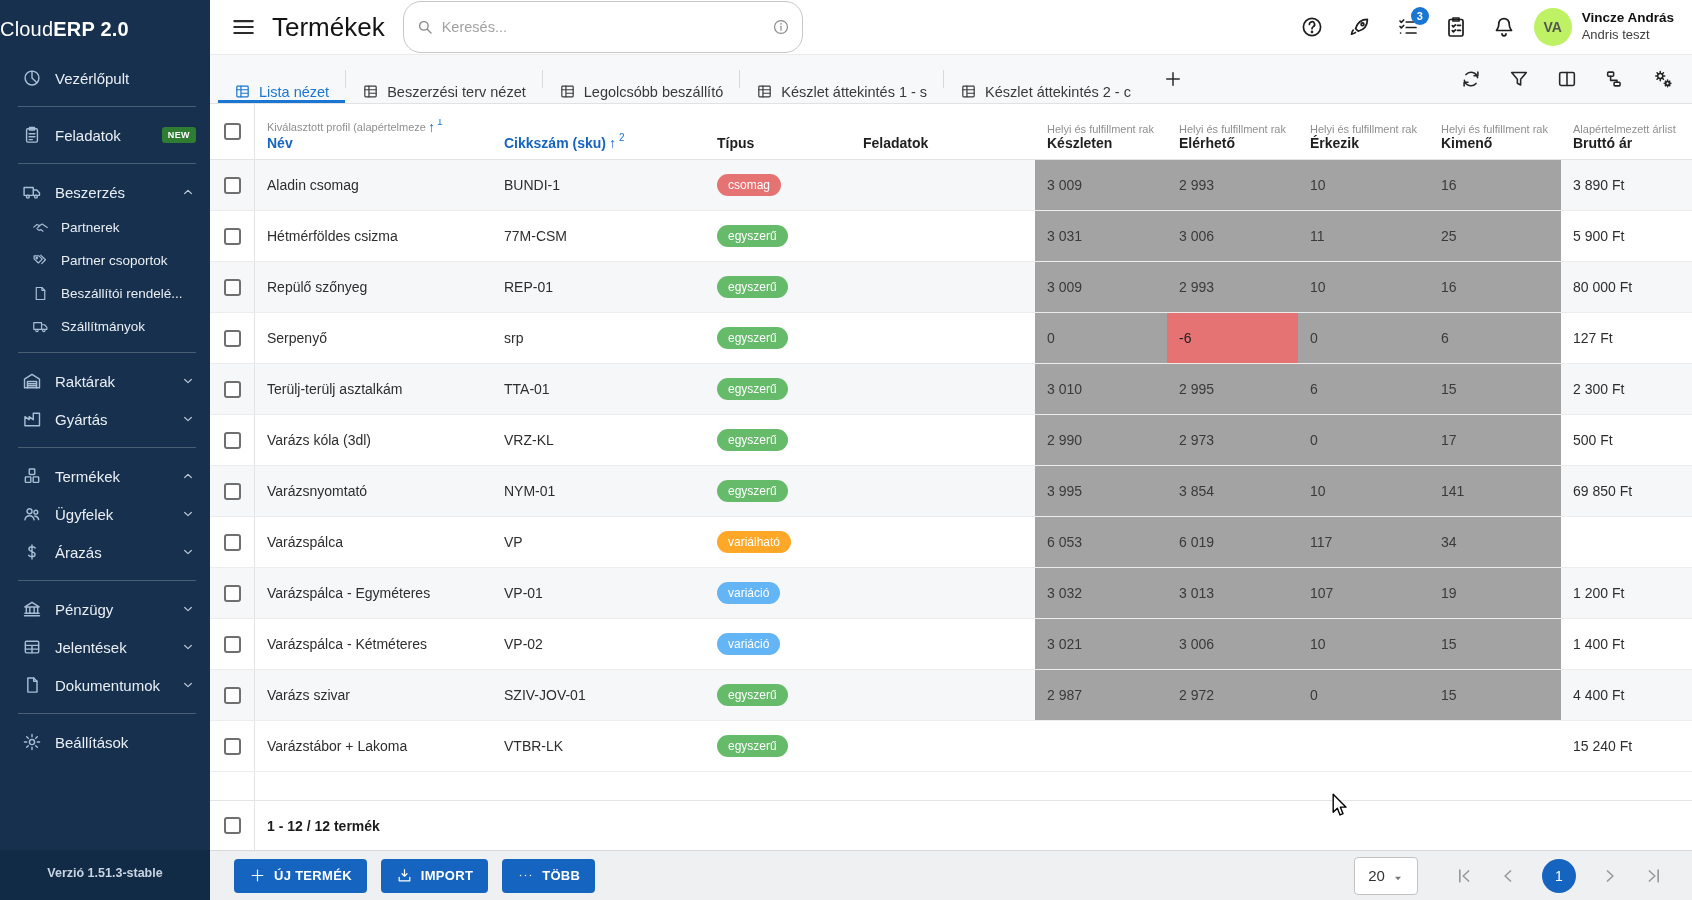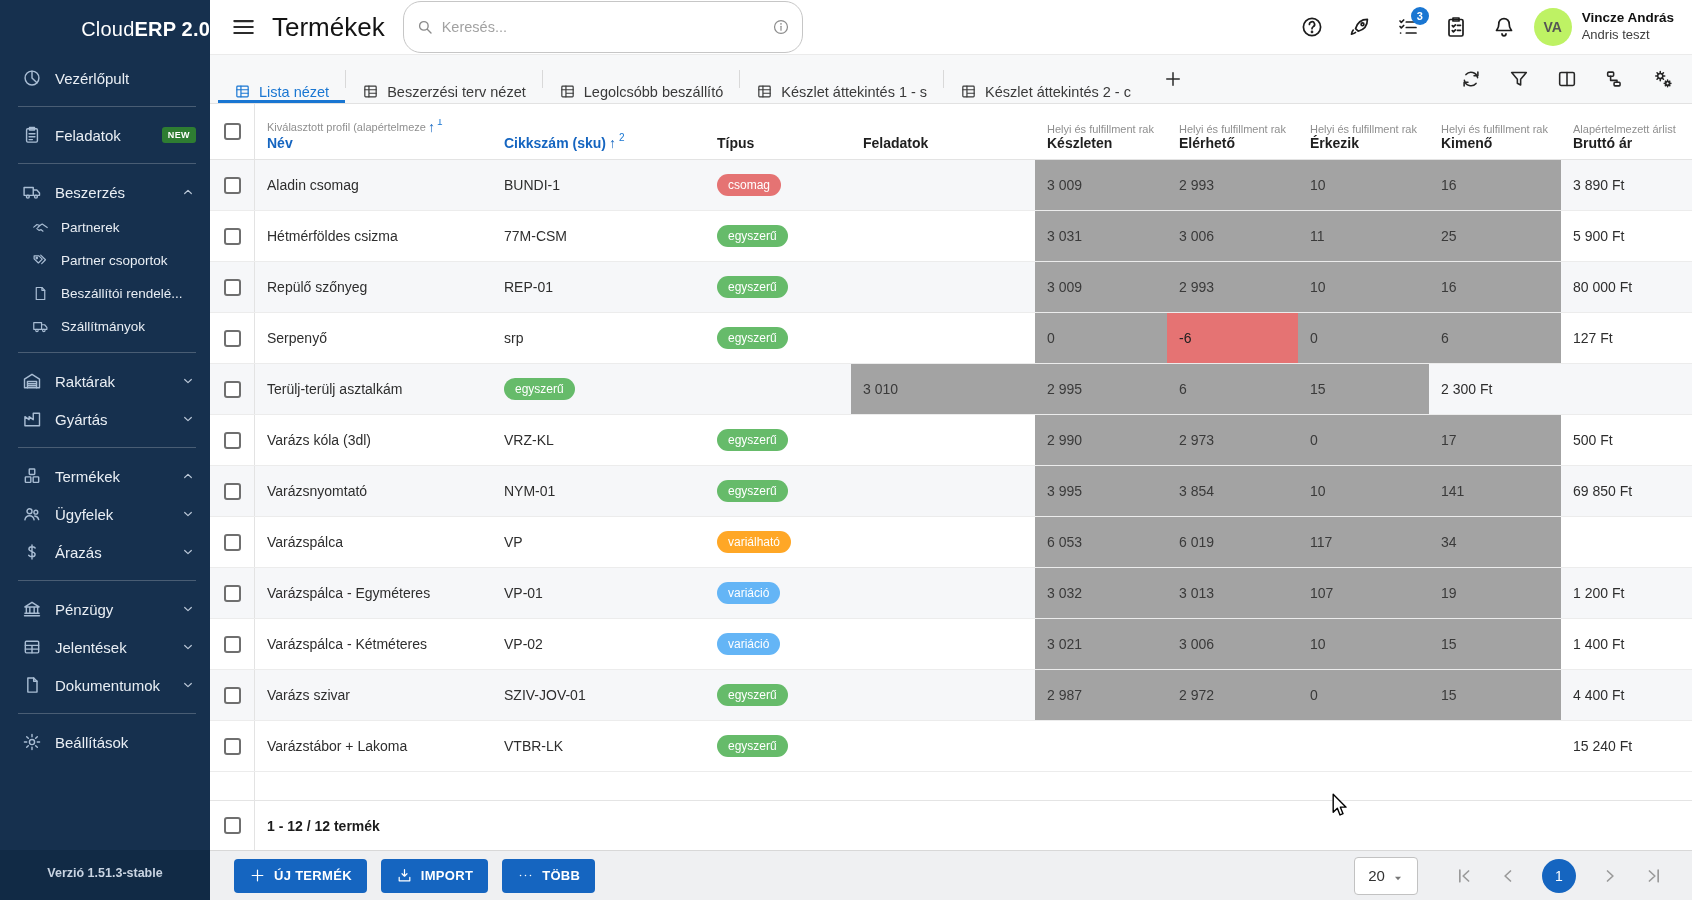--- a/index.html
+++ b/index.html
@@ -2,21 +2,21 @@
 <html><head>
 <meta charset="utf-8">
 <style>
   * { margin:0; padding:0; box-sizing:border-box; }
   html,body { width:1692px; height:900px; overflow:hidden; }
   body { font-family:"Liberation Sans", sans-serif; background:#fff; color:#212121; }
   .app { display:flex; width:1692px; height:900px; position:relative; }
 
   
   .sidebar { width:210px; min-width:210px; height:900px; background:#16304e; color:#e9eef4; display:flex; flex-direction:column; position:relative; }
-  .brand { text-align:right; font-size:20px; padding:18px 0 12px; color:#fff; letter-spacing:.2px; }
+  .brand { text-align:left; font-size:20px; padding:18px 0 12px; color:#fff; letter-spacing:.2px; }
   .brand b { font-weight:700; }
   .side-nav { flex:1; overflow:hidden; padding-top:6px; }
   .nav-item { display:flex; align-items:center; gap:13px; padding:9px 14px 9px 22px; font-size:15px; cursor:pointer; white-space:nowrap; }
   .nav-item.sub { padding:8px 14px 8px 32px; font-size:13.5px; gap:12px; }
   .nav-item .nicon { width:20px; height:20px; color:#a9bdd4; flex:0 0 20px; }
   .nav-item.sub .nicon { width:17px; height:17px; flex:0 0 17px; }
   .nav-item .nicon svg { width:100%; height:100%; display:block; }
   .nav-item .chev { margin-left:auto; width:16px; height:16px; color:#bcc9d9; }
   .nav-item .chev svg { width:16px; height:16px; display:block; }
   .nav-divider { height:1px; background:rgba(255,255,255,.22); margin:9px 14px 9px 18px; }
@@ -558,20 +558,21 @@
             <div class="cell num shade alert" style="background: rgb(229, 115, 115);">-6</div>
             <div class="cell num shade">0</div>
             <div class="cell num shade">6</div>
             <div class="cell">127 Ft</div>
           </div>
           <div class="row grid alt">
             <div class="cbcell">
               <span class="cb"></span>
             </div>
             <div class="cell">Terülj-terülj asztalkám</div>
+            <div class="cell">TTA-01</div>
             <div class="cell">
               <span class="pill" style="background: rgb(102, 187, 106);">egyszerű</span>
             </div>
             <div class="cell"></div>
             <div class="cell num shade">3 010</div>
             <div class="cell num shade">2 995</div>
             <div class="cell num shade">6</div>
             <div class="cell num shade">15</div>
             <div class="cell">2 300 Ft</div>
           </div>

